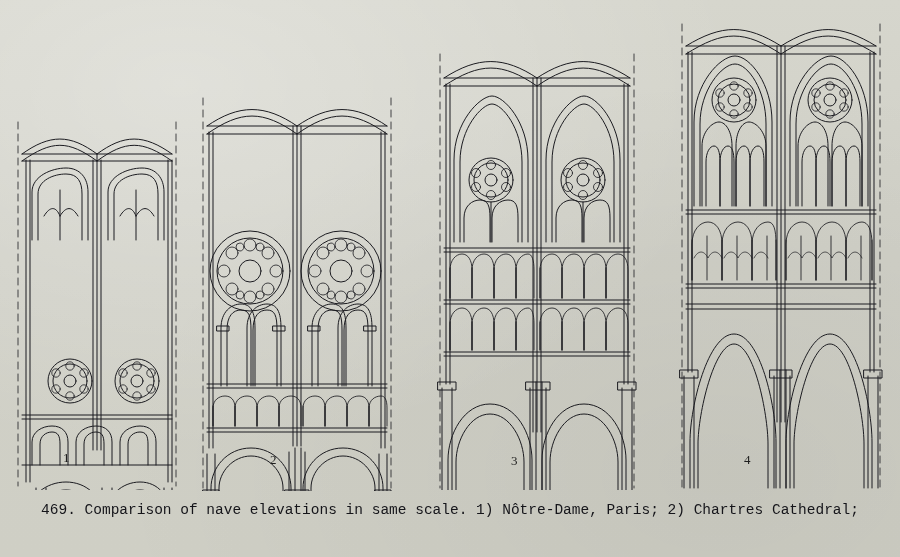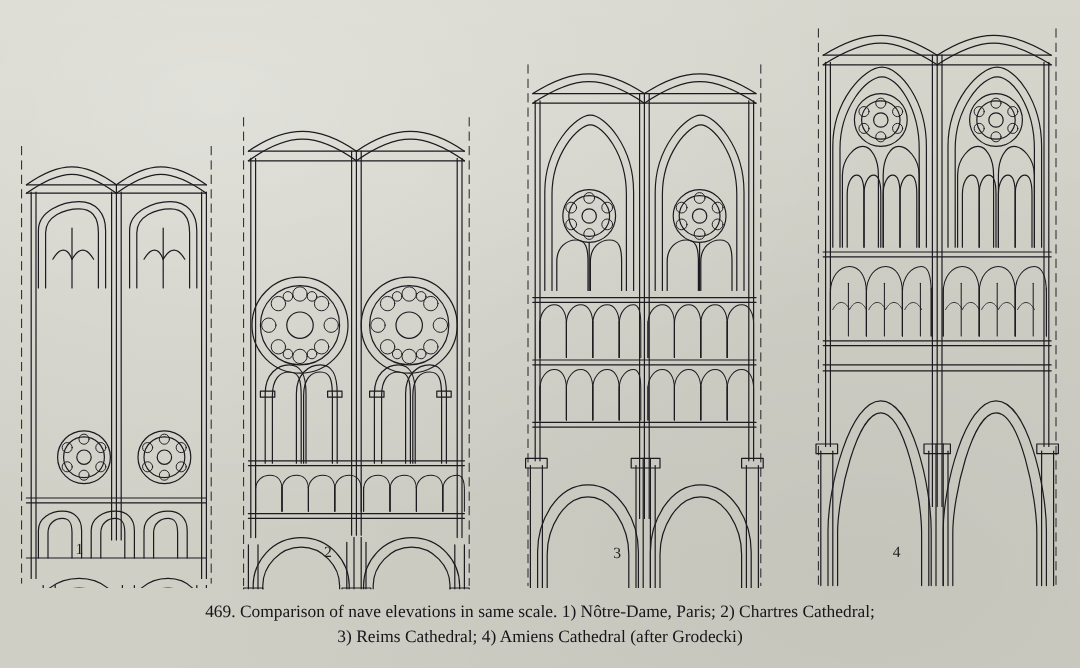--- a/index.html
+++ b/index.html
@@ -34,21 +34,21 @@
     font-family: "Liberation Serif", serif;
     font-size: 13px;
     color: #1d1d1d;
   }
   #caption {
     position: absolute;
     left: 0;
     right: 0;
     top: 500px;
     text-align: center;
-    font-family: Liberation Serif, serif;
+    font-family: Liberation Mono, monospace;
     font-size: 14.5px;
     color: #15151a;
     line-height: 1.45;
   }
   #caption .line { display: block; }
   svg { display: block; }
 </style>
 </head>
 <body>
 
@@ -533,15 +533,14 @@
         <line x1="198" y1="30" x2="198" y2="350"></line>
         <line x1="202" y1="30" x2="202" y2="350"></line>
       </g>
     </svg>
     <div class="fig-number" style="left:744px; top:452px;">4</div>
 
   </div>
 
   <div id="caption">
     <span class="line">469. Comparison of nave elevations in same scale. 1) Nôtre-Dame, Paris; 2) Chartres Cathedral;</span>
-    <span class="line">3) Reims Cathedral; 4) Amiens Cathedral (after Grodecki)</span>
   </div>
 </div>
 
 </body></html>

